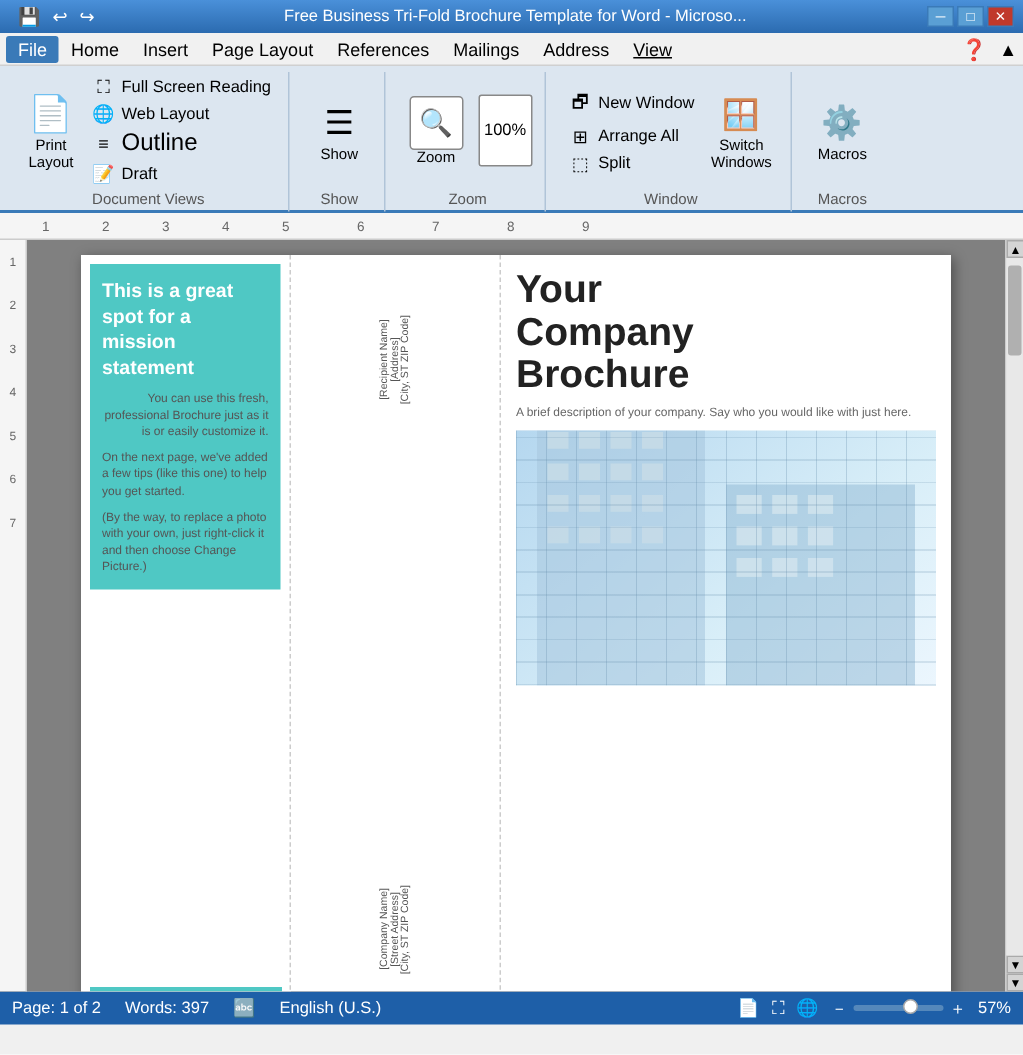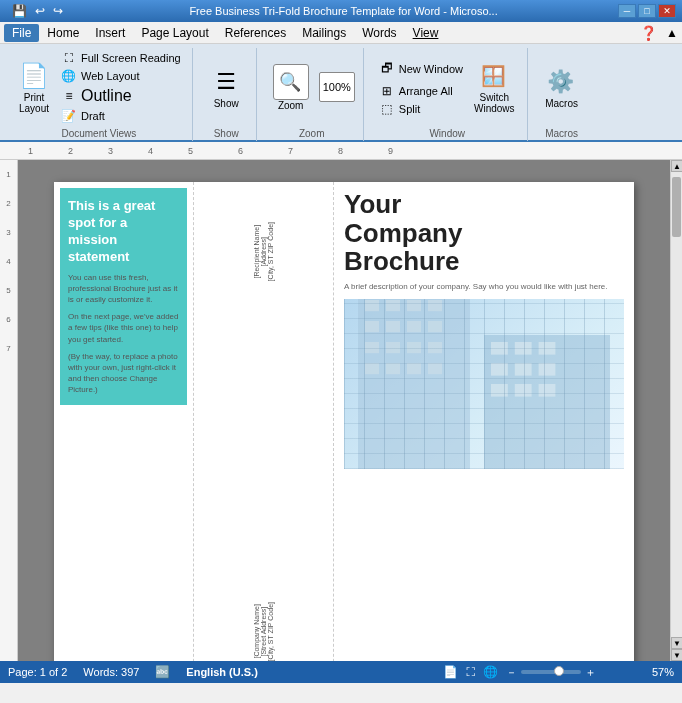--- a/index.html
+++ b/index.html
@@ -176,21 +176,21 @@
     .doc-scroll {
       position: absolute;
       top: 18px;
       left: 18px;
       right: 12px;
       bottom: 0;
       overflow: hidden;
       display: flex;
       align-items: flex-start;
       justify-content: center;
-      padding-top: 22px;
+      padding-top: 10px;
     }
 
     
     .scrollbar-v {
       position: absolute;
       right: 0;
       top: 18px;
       width: 12px;
       bottom: 0;
       background: #f0f0f0;
@@ -374,21 +374,21 @@
   </div>
 </div>
 
 <div class="menu-bar">
   <div class="menu-item active">File</div>
   <div class="menu-item">Home</div>
   <div class="menu-item">Insert</div>
   <div class="menu-item">Page Layout</div>
   <div class="menu-item">References</div>
   <div class="menu-item">Mailings</div>
-  <div class="menu-item">Words</div>
+  <div class="menu-item">Address</div>
   <div class="menu-item" style="font-weight:normal; text-decoration:underline;">View</div>
   <div style="margin-left:auto; display:flex; gap:8px; align-items:center;">
     <span style="font-size:14px; cursor:pointer;">❓</span>
     <span style="font-size:12px; cursor:pointer;">▲</span>
   </div>
 </div>
 
 <div class="ribbon">
   <div class="ribbon-content">
 
@@ -434,21 +434,21 @@
     </div>
 
     <div class="ribbon-group">
       <div class="ribbon-group-items" style="gap:6px;">
         <div class="ribbon-btn">
           <div class="zoom-box">
             <span style="font-size:18px;">🔍</span>
           </div>
           <div class="ribbon-btn-label">Zoom</div>
         </div>
-        <div class="zoom-percent" style="height:30px;display:flex;align-items:center;">100%</div>
+        <div class="zoom-percent" style="height:48px;display:flex;align-items:center;">100%</div>
       </div>
       <div class="ribbon-group-label">Zoom</div>
     </div>
 
     <div class="ribbon-group">
       <div class="ribbon-group-items">
         <div class="ribbon-small-btns">
           <div class="ribbon-small-btn">
             <span class="small-icon">🗗</span>
             <span>New Window</span>
@@ -517,21 +517,21 @@
       <div class="scrollbar-btn">▼</div>
     </div>
 
     <div class="doc-scroll">
 
       <div class="page-doc">
 
         <div class="panel-left">
           <div class="panel-left-top">
             <h3>This is a great spot for a mission statement</h3>
-            <div class="panel-left-body" style="margin-bottom:6px;">You can use this fresh, professional Brochure just as it is or easily customize it.</div>
+            <div class="panel-left-body" style="margin-bottom:6px;text-align:right;">You can use this fresh, professional Brochure just as it is or easily customize it.</div>
             <div class="panel-left-body" style="margin-bottom:6px;">On the next page, we've added a few tips (like this one) to help you get started.</div>
             <div class="panel-left-body">(By the way, to replace a photo with your own, just right-click it and then choose Change Picture.)</div>
           </div>
           <div class="panel-left-footer"></div>
 
         </div>
 
         <div class="panel-mid">
           <div class="mid-address">
             <div>[Recipient Name]</div>
@@ -602,27 +602,27 @@
 
       </div>
     </div>
   </div>
 </div>
 
 <div class="status-bar">
   <span>Page: 1 of 2</span>
   <span>Words: 397</span>
   <span style="font-size:12px; cursor:pointer;">🔤</span>
-  <span style="cursor:pointer;font-weight:bold;">English (U.S.)</span>
+  <span style="cursor:pointer;">English (U.S.)</span>
   <div class="status-right">
     <span style="cursor:pointer; font-size:12px;">📄</span>
     <span style="cursor:pointer; font-size:12px;">⛶</span>
     <span style="cursor:pointer; font-size:12px;">🌐</span>
     <div class="zoom-slider-bar">
       <span style="cursor:pointer;">－</span>
       <div class="zoom-track">
         <div class="zoom-thumb"></div>
       </div>
       <span style="cursor:pointer;">＋</span>
     </div>
-    <span style="cursor:pointer;margin-left:48px;">57%</span>
+    <span style="cursor:pointer;">57%</span>
   </div>
 </div>
 
 </body></html>

